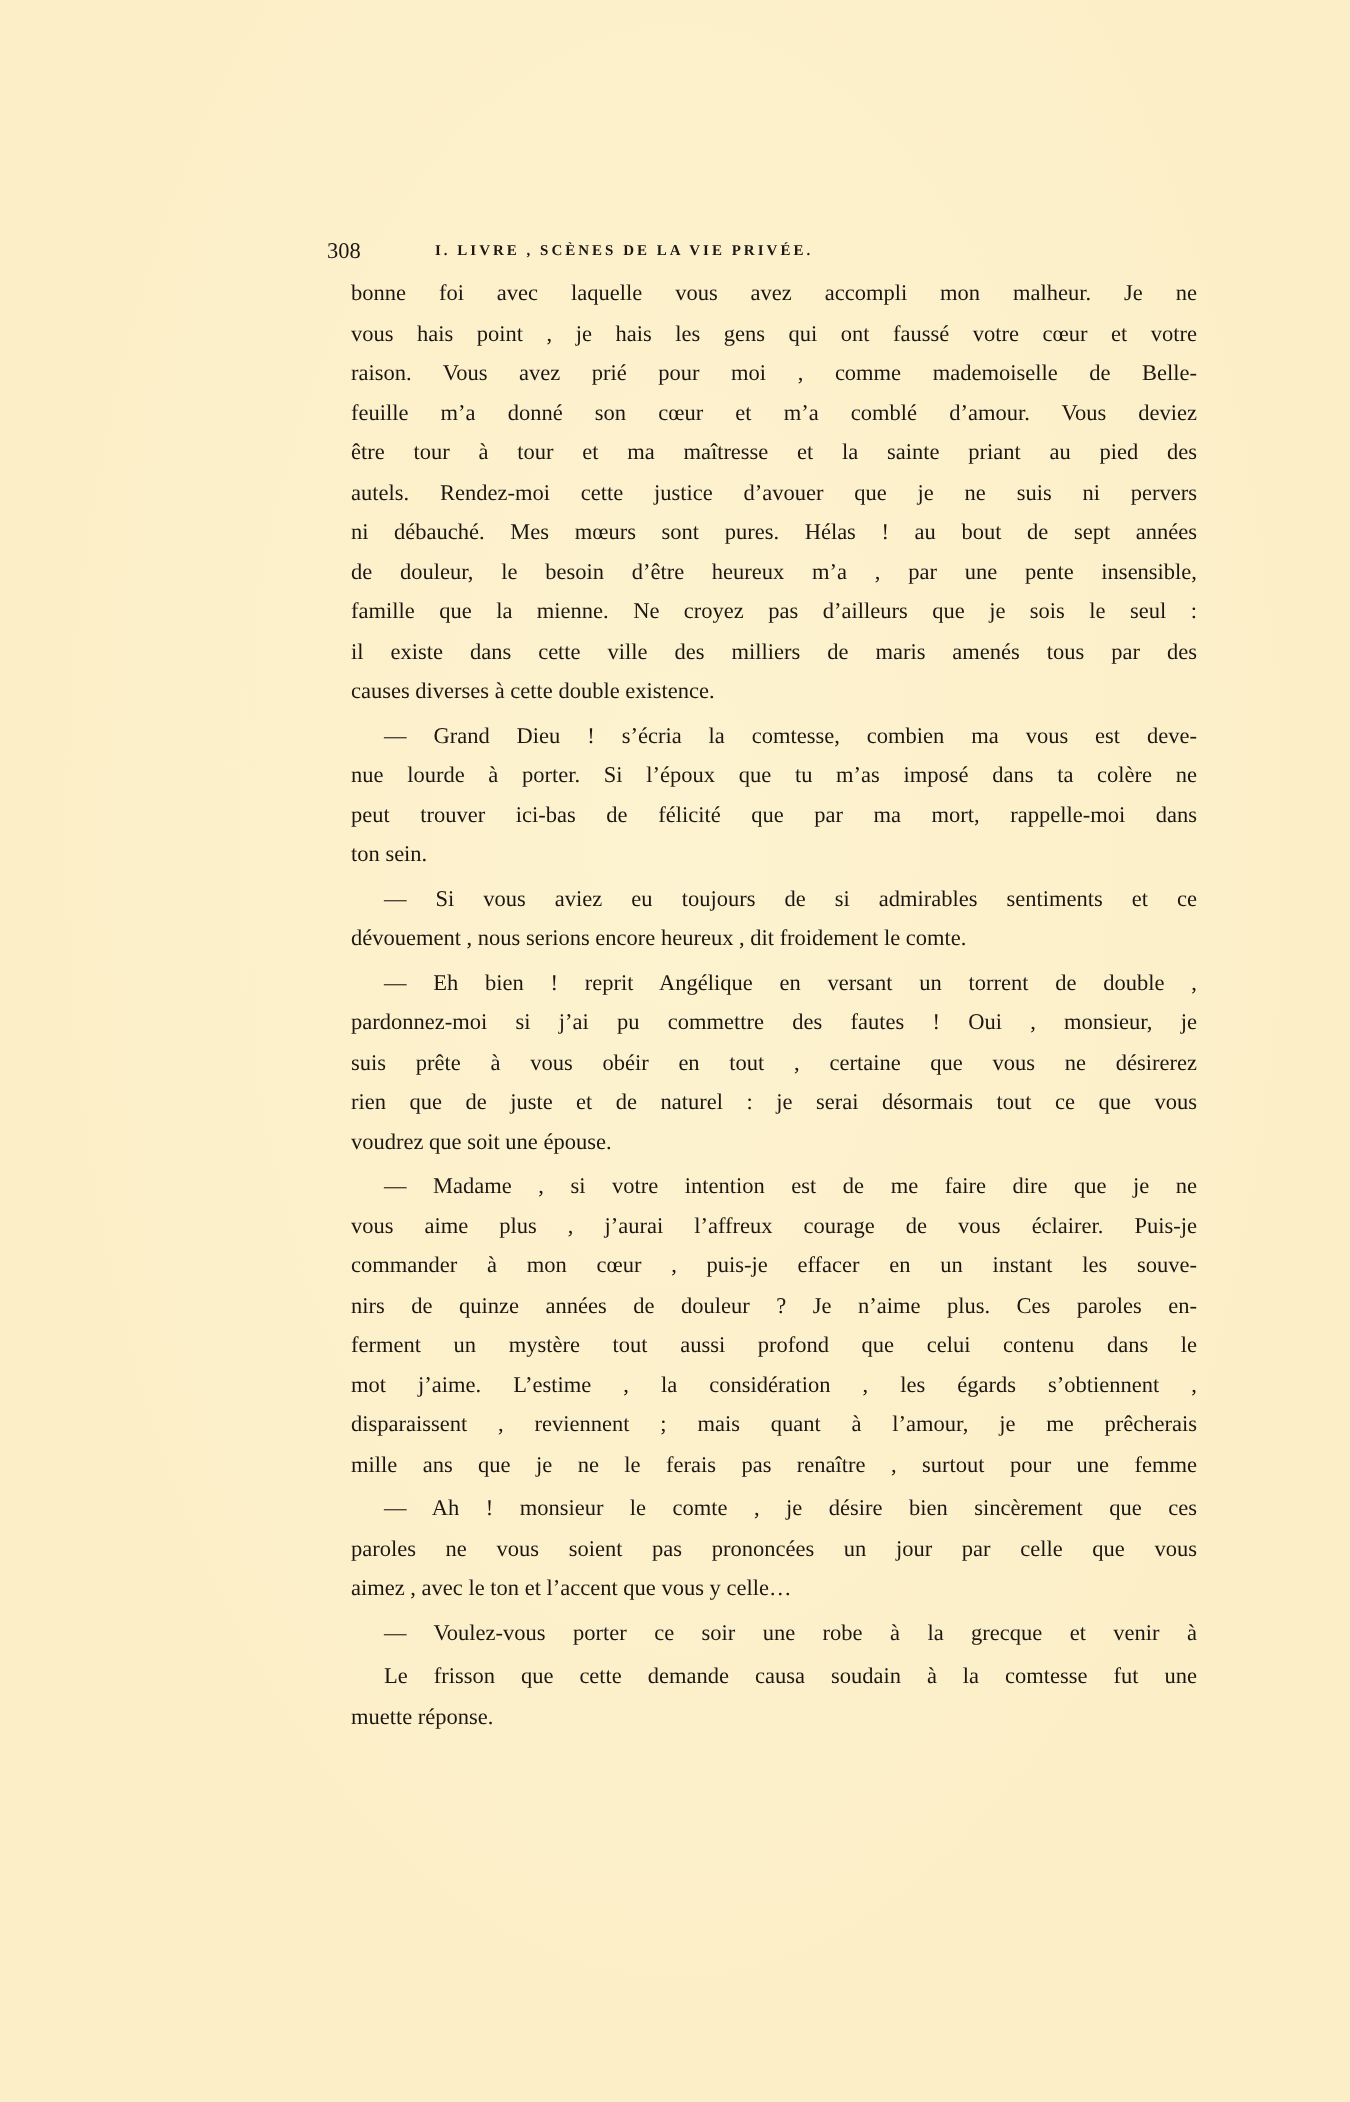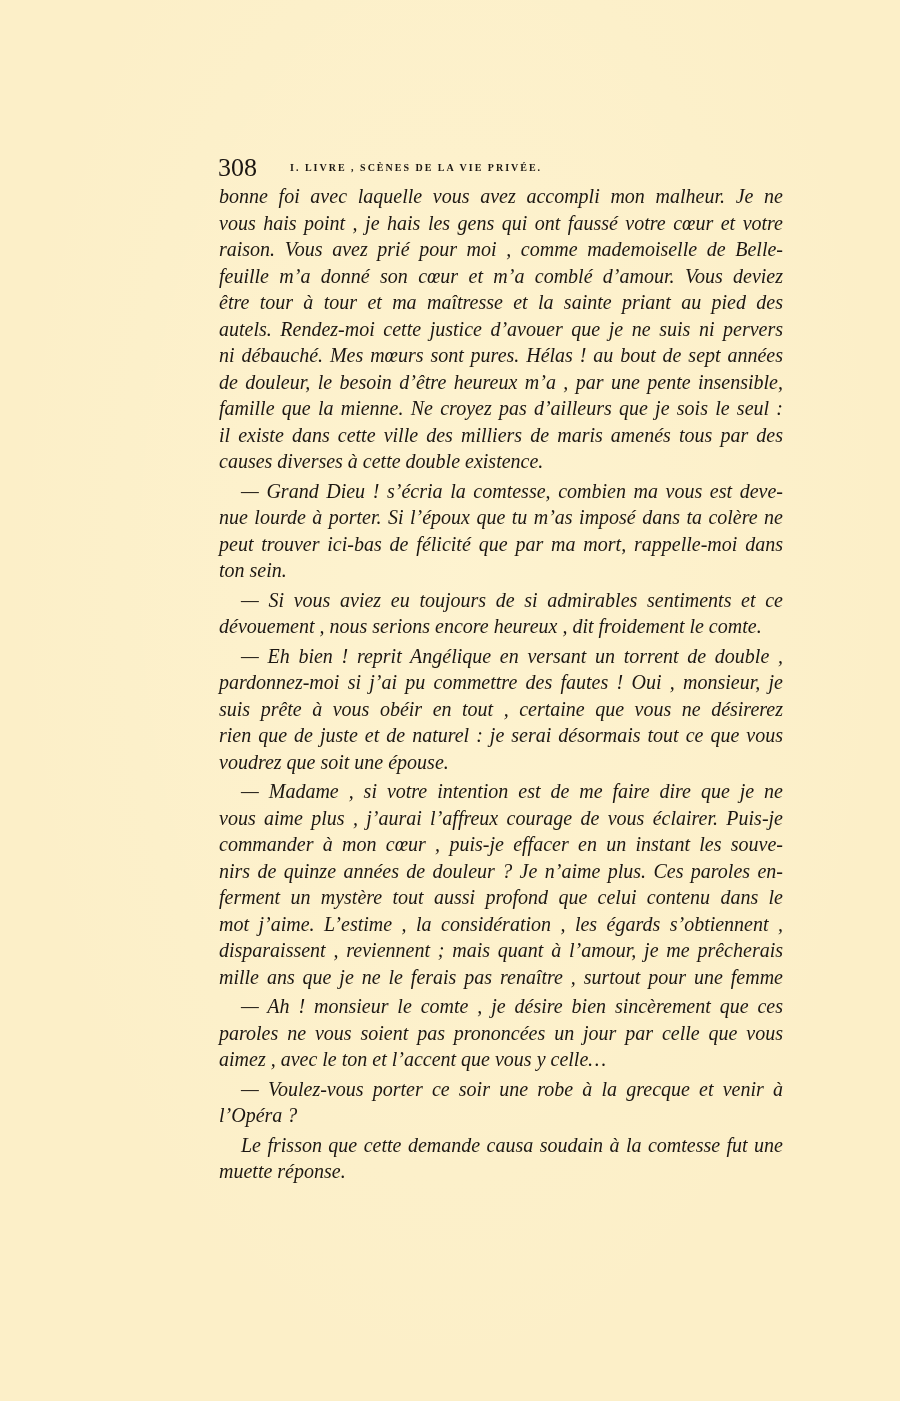--- a/index.html
+++ b/index.html
@@ -29,41 +29,40 @@
       position: absolute;
       left: 218px;
       top: 154px;
       width: 575px;
       height: 28px;
     }
     .page-number {
       position: absolute;
       left: 0;
       top: 0;
-      font-size: 26px;
+      font-size: 15px;
       line-height: 28px;
     }
     .head-title {
       position: absolute;
       left: 72px;
       top: 1px;
       font-size: 10px;
       line-height: 26px;
       font-weight: bold;
       letter-spacing: 2px;
       font-variant: small-caps;
     }
     .body-text {
       position: absolute;
-      left: 219px;
+      left: 234px;
       top: 183px;
       width: 564px;
-      font-size: 20px;
+      font-size: 15px;
       line-height: 26.5px;
-      font-style: italic;
     }
     .line {
       display: block;
       white-space: nowrap;
       text-align: justify;
       text-align-last: justify;
       height: 26.5px;
     }
     .line.last {
       text-align-last: left;
@@ -132,21 +131,20 @@
       </div>
       <div class="para-gap"></div>
       <div class="paragraph">
         <span class="line indent">— Ah ! monsieur le comte , je désire bien sincèrement que ces</span>
         <span class="line">paroles ne vous soient pas prononcées un jour par celle que vous</span>
         <span class="line last">aimez , avec le ton et l’accent que vous y celle…</span>
       </div>
       <div class="para-gap"></div>
       <div class="paragraph">
         <span class="line indent">— Voulez-vous porter ce soir une robe à la grecque et venir à</span>
-        <span class="line last">l’Opéra ?</span>
       </div>
       <div class="para-gap"></div>
       <div class="paragraph">
         <span class="line indent">Le frisson que cette demande causa soudain à la comtesse fut une</span>
         <span class="line last">muette réponse.</span>
       </div>
     </div>
 
 </div>
 

